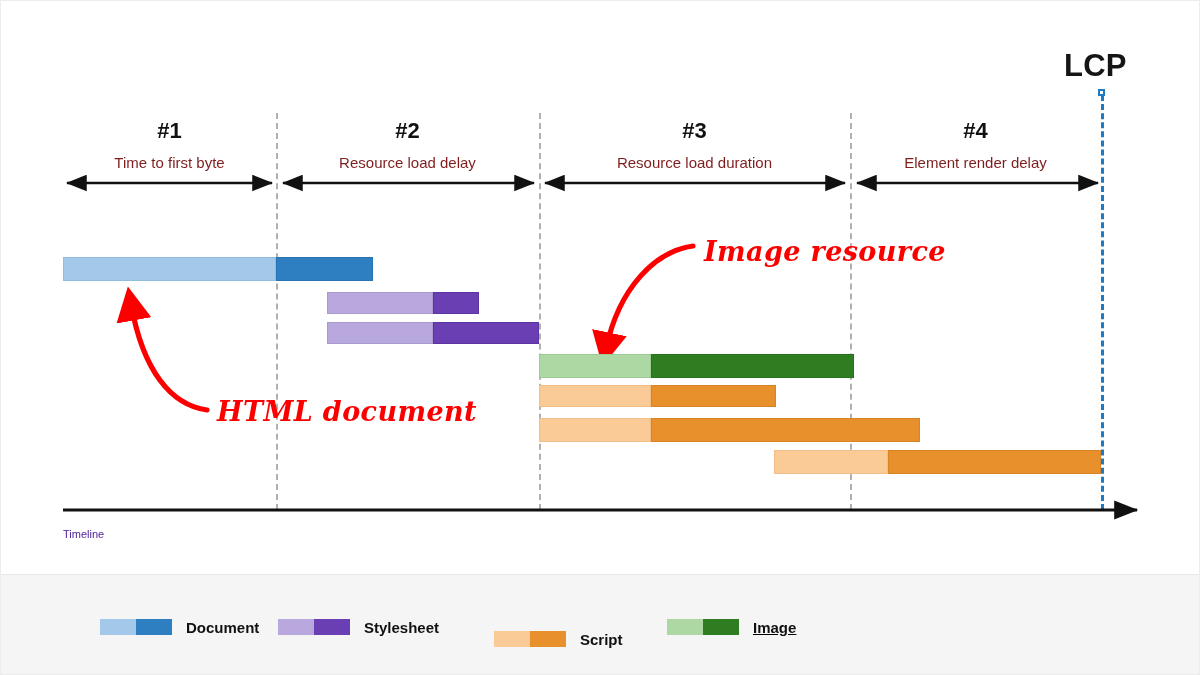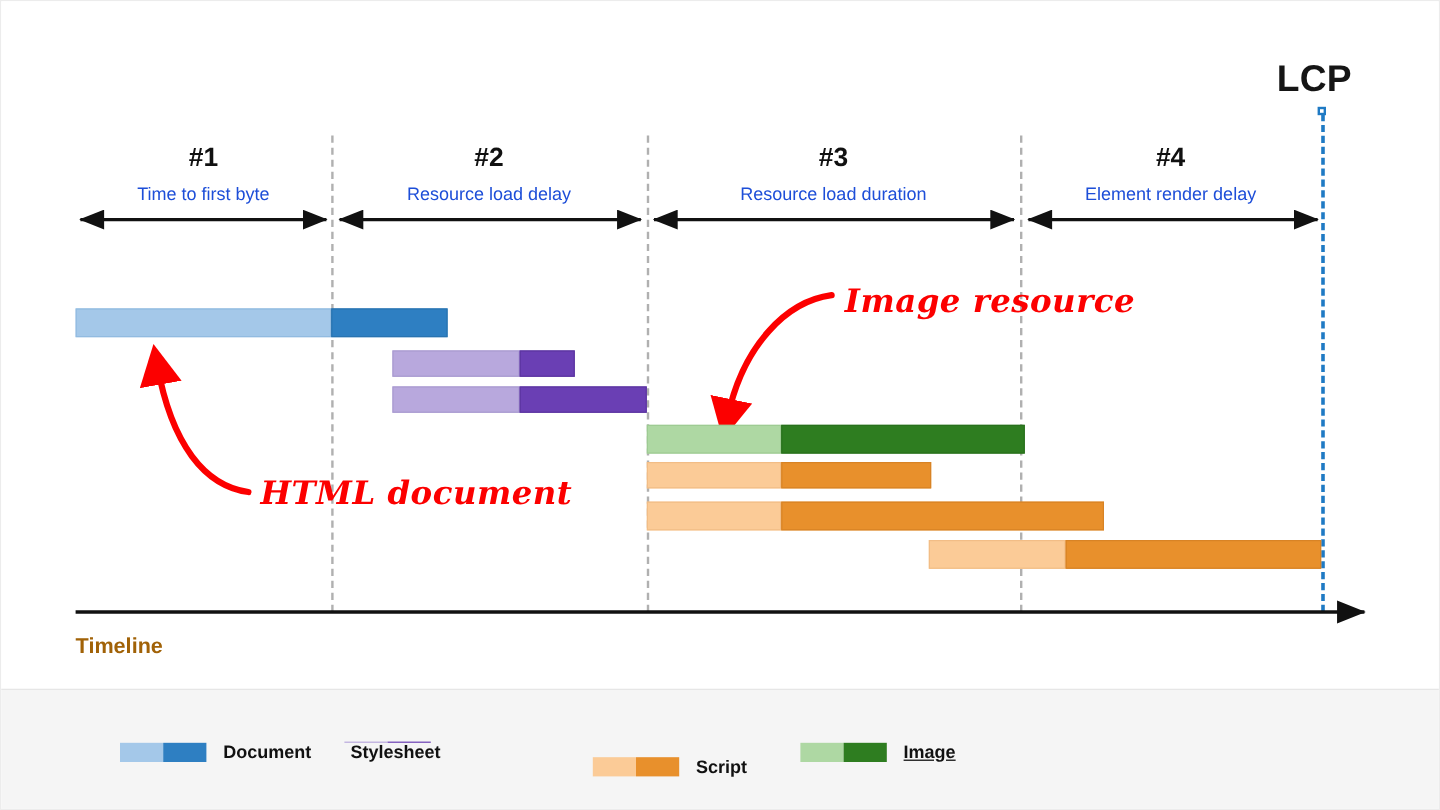--- a/index.html
+++ b/index.html
@@ -74,21 +74,21 @@
   }
   .phase-num {
     font-weight: bold;
     font-size: 22px;
     color: #111111;
     line-height: 1;
     margin: 0;
   }
   .phase-name {
     font-size: 15px;
-    color: #1d4ed8;
+    color: #7f1d1d;
     line-height: 1;
     margin-top: 13px;
     white-space: nowrap;
   }
 
   
   .bar {
     position: absolute;
     height: 24px;
     display: flex;
@@ -107,23 +107,23 @@
     font-style: italic;
     font-weight: bold;
     font-family: "DejaVu Serif", serif;
     white-space: nowrap;
     letter-spacing: 0.4px;
   }
 
   
   .axis-label {
     position: absolute;
-    font-size: 18px;
-    font-weight: bold;
-    color: #a16207;
+    font-size: 11px;
+    font-weight: normal;
+    color: #4c1d95;
   }
 
   
   .legend-item {
     position: absolute;
     display: flex;
     align-items: center;
     height: 18px;
   }
   .legend-swatch {
@@ -251,21 +251,21 @@
   <div id="legend-panel">
 
     <div class="legend-item" style="left:62px; top:43px;padding-left:37px;">
       <span class="legend-swatch">
         <span style="background:#a4c8e9;"></span>
           <span style="background:#2e7fc2;"></span>
       </span>
       <span class="legend-text">Document</span>
     </div>
 
-    <div class="legend-item" style="left:277px; top:43px;flex-direction:column;">
+    <div class="legend-item" style="left:277px; top:43px;">
       <span class="legend-swatch">
         <span style="background:#b8a8dd;"></span>
           <span style="background:#6a3fb4;"></span>
       </span>
       <span class="legend-text">Stylesheet</span>
     </div>
 
     <div class="legend-item" style="left:493px; top:43px;margin-top:12px;">
       <span class="legend-swatch">
         <span style="background:#fbcb97;"></span>

